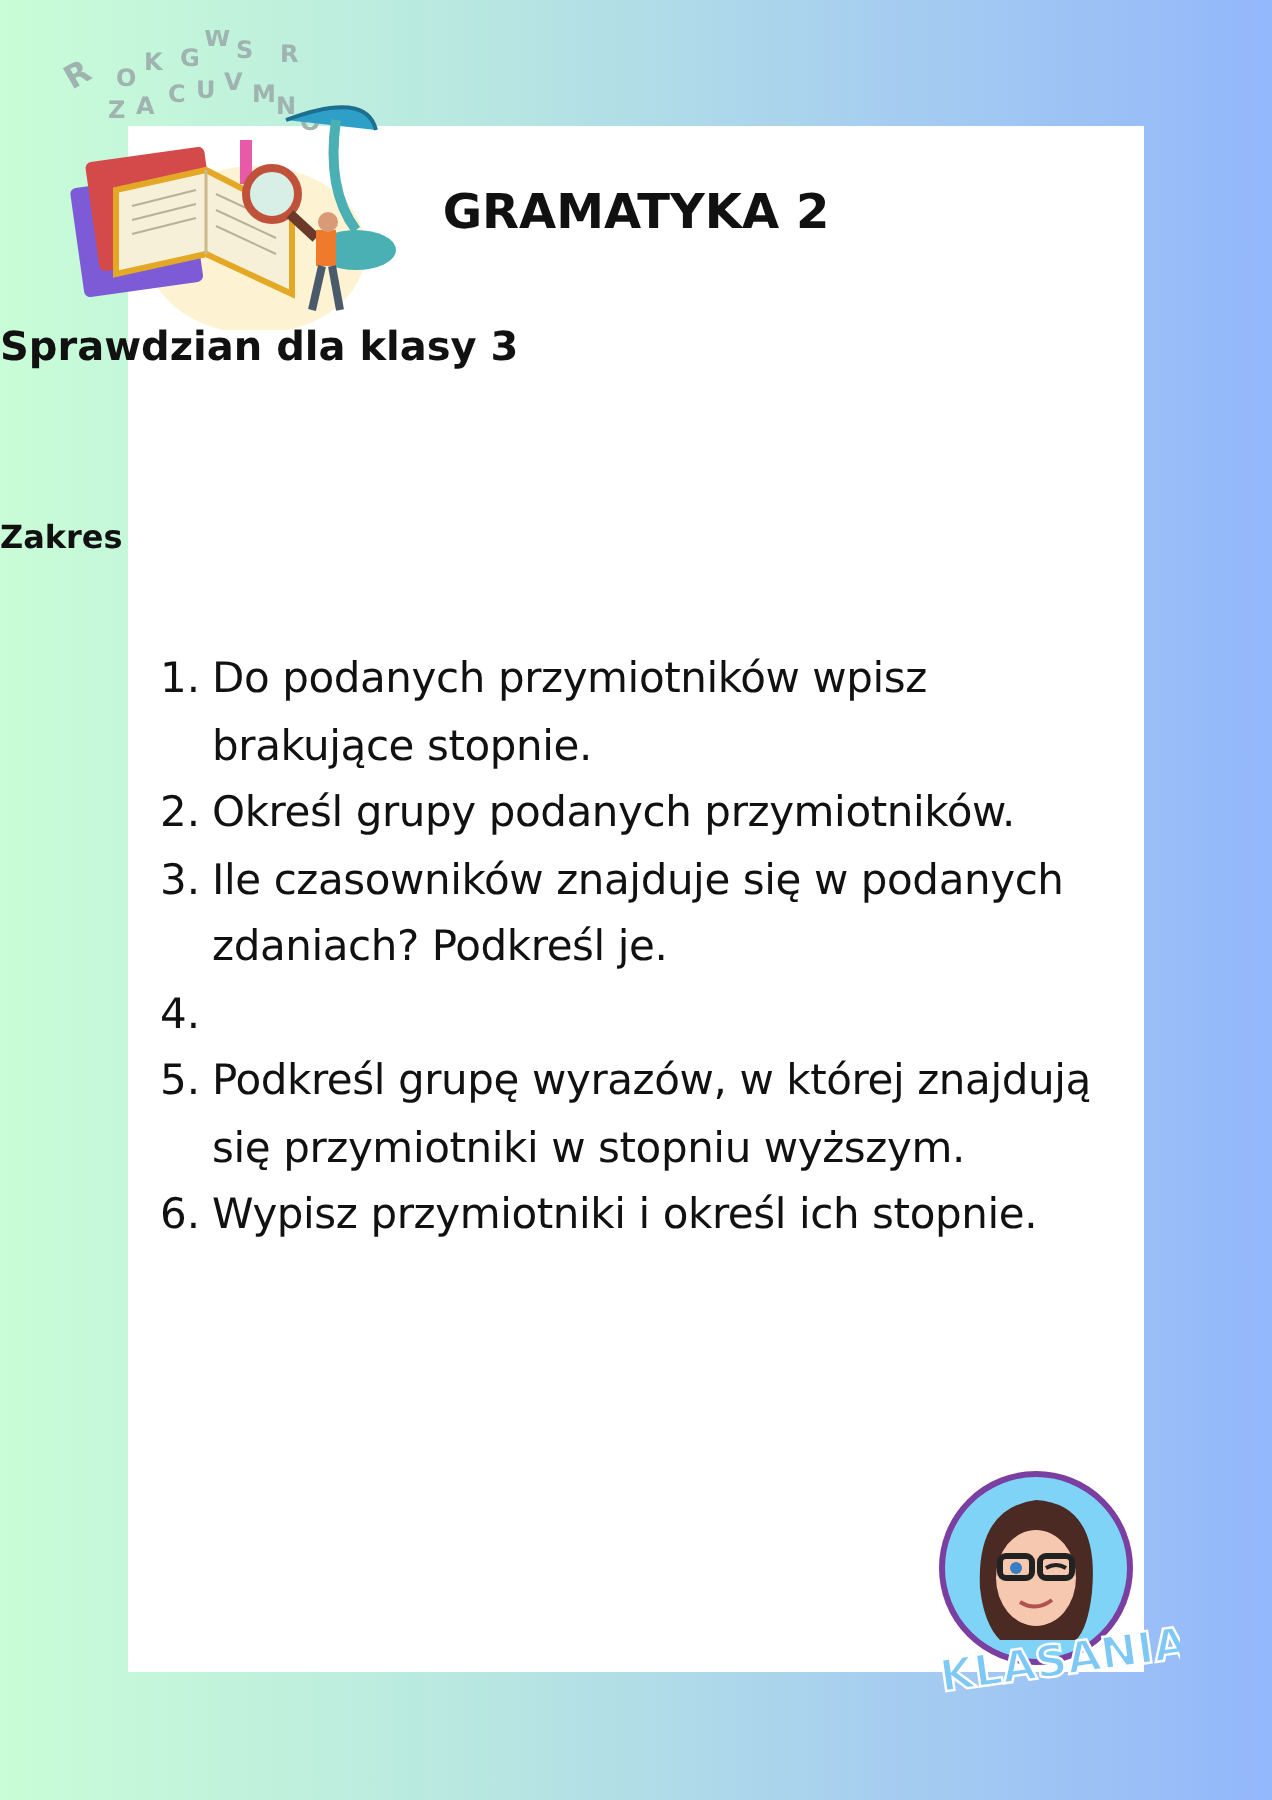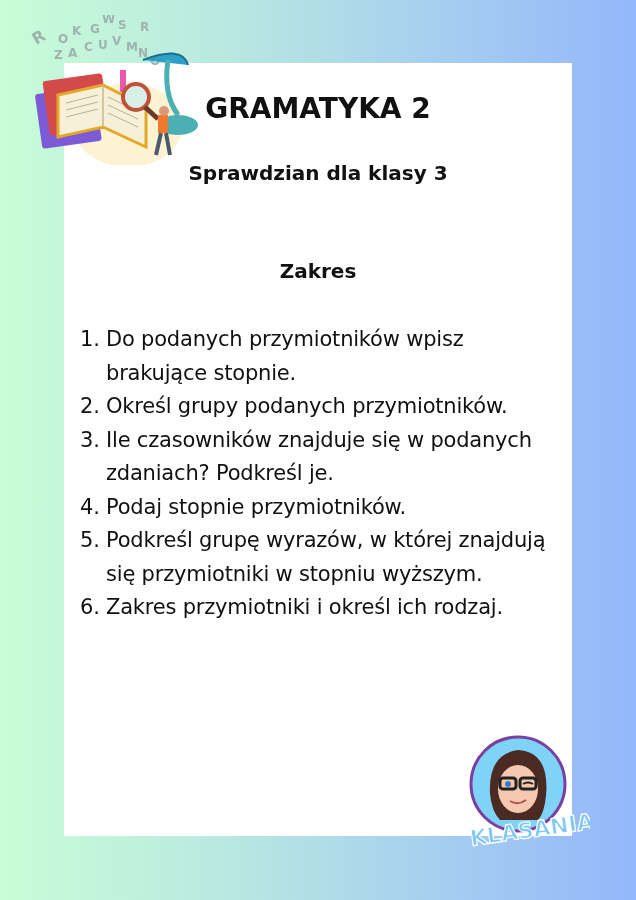--- a/index.html
+++ b/index.html
@@ -7,29 +7,29 @@
     width:636px; height:900px; position:relative; overflow:hidden;
     background: linear-gradient(90deg, #c9fdd7 0%, #b9e9e0 35%, #a6cdf0 70%, #93b7fb 100%);
     font-family: "DejaVu Sans", sans-serif;
   }
   .card {
     position:absolute; left:64px; top:63px; width:508px; height:773px;
     background:#ffffff;
   }
   .title {
     position:absolute; left:0; width:636px; top:92px; text-align:center;
-    font-weight:bold; font-size:28px; color:#111;
+    font-weight:bold; font-size:24px; color:#111;
   }
   .subtitle {
-    position:absolute; left:0; width:636px; top:158px; text-align:center;
+    position:absolute; left:0; width:636px; top:158px; text-align:left;
     font-weight:bold; font-size:20px; line-height:31px; color:#111;
   }
   .scope {
-    position:absolute; left:0; width:636px; top:259px; text-align:center;
-    font-weight:bold; font-size:20px; color:#111;
+    position:absolute; left:0; width:636px; top:259px; 
+    font-weight:bold; font-size:16px; color:#111;
   }
   .list {
     position:absolute; left:80px; top:323px; width:470px;
     margin:0; padding:0; list-style:none;
   }
   .list li {
     display:flex; font-size:21px; line-height:33.5px; color:#111;
   }
   .list .num { width:26px; flex:none; font-weight:normal; }
   .list .txt { font-weight:normal; letter-spacing:-0.2px; }
@@ -98,29 +98,28 @@
   <li>
       <span class="num">2.</span>
       <span class="txt">Określ grupy podanych przymiotników.</span>
     </li>
   <li>
       <span class="num">3.</span>
       <span class="txt">Ile czasowników znajduje się w podanych zdaniach? Podkreśl je.</span>
     </li>
   <li>
       <span class="num">4.</span>
-      <span class="txt">Podaj stopnie przymiotników.</span>
     </li>
   <li>
       <span class="num">5.</span>
       <span class="txt">Podkreśl grupę wyrazów, w której znajdują się przymiotniki w stopniu wyższym.</span>
     </li>
   <li>
       <span class="num">6.</span>
-      <span class="txt">Zakres przymiotniki i określ ich rodzaj.</span>
+      <span class="txt">Wypisz przymiotniki i określ ich stopnie.</span>
     </li>
 </ol>
 
 <svg class="avatar" viewBox="0 0 130 120">
   <circle cx="58" cy="50" r="47" fill="#7ed3f7" stroke="#7a3fa0" stroke-width="3"></circle>
   <path d="M30 60 Q28 20 58 16 Q90 18 86 62 Q84 80 78 86 L40 86 Q32 78 30 60 Z" fill="#4a2a22"></path>
   <ellipse cx="58" cy="55" rx="20" ry="24" fill="#f6c8b0"></ellipse>
   <rect x="40" y="44" width="16" height="11" rx="3" fill="none" stroke="#222" stroke-width="3"></rect>
   <rect x="60" y="44" width="16" height="11" rx="3" fill="none" stroke="#222" stroke-width="3"></rect>
   <circle cx="48" cy="50" r="3" fill="#3b7dc4"></circle>

